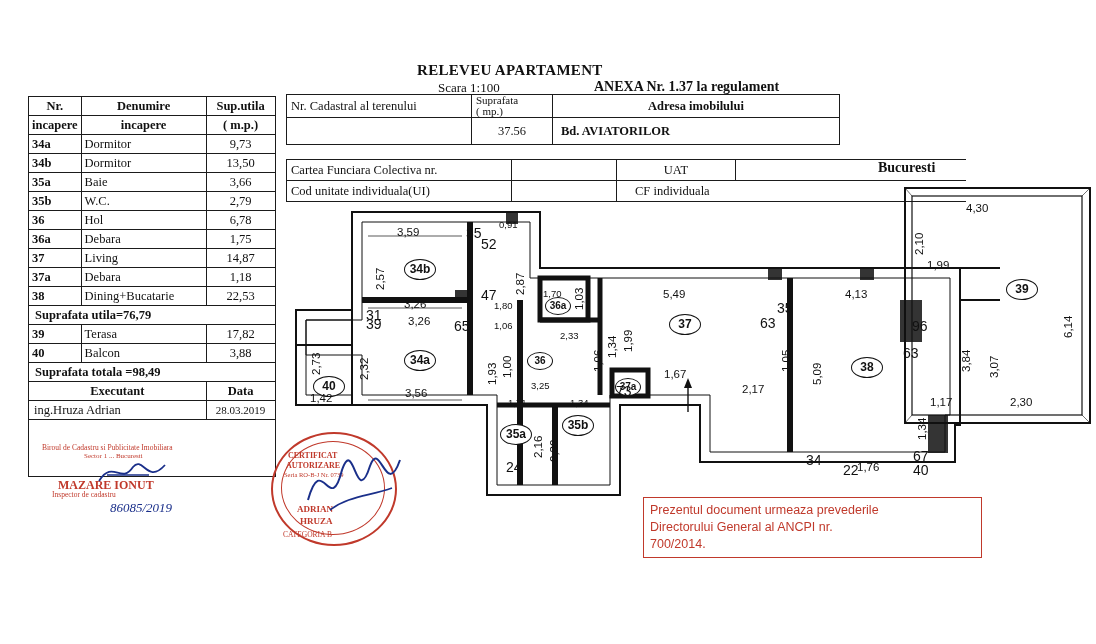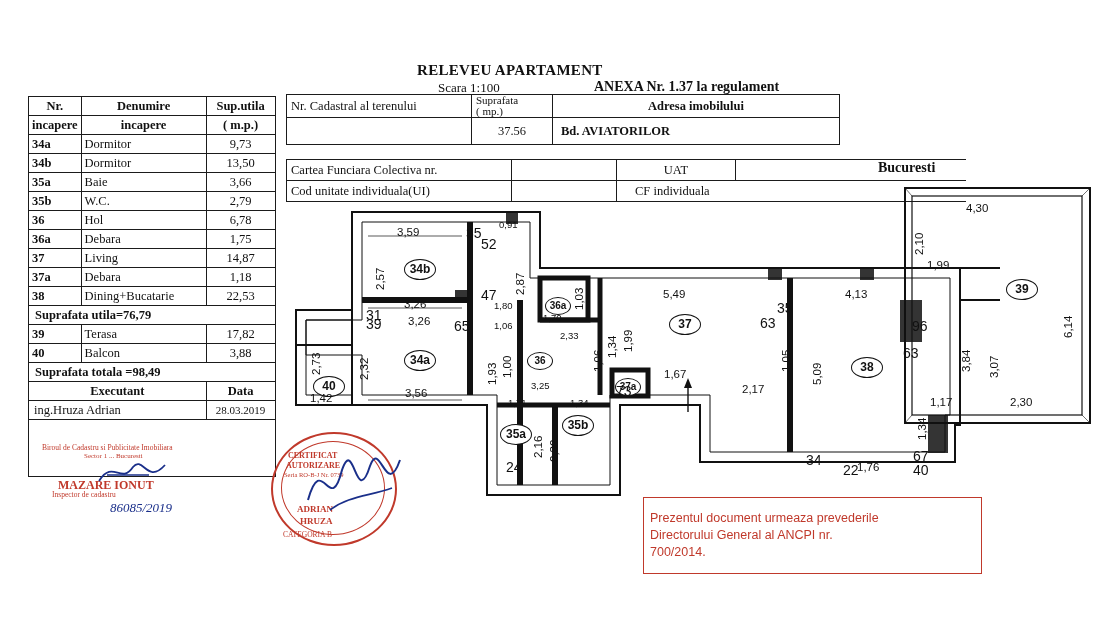--- a/index.html
+++ b/index.html
@@ -123,21 +123,21 @@
   }
 
   
   #note-box {
     position: absolute;
     border: 1.6px solid #c0392b;
     color: #c0392b;
     font-family: "Liberation Sans", sans-serif;
     font-size: 12.5px;
     line-height: 17px;
-    padding: 12px 6px;
+    padding: 4px 6px;
     background: rgba(255,255,255,0.9);
   }
   #note-box div { white-space: nowrap; }
 
   .handwrite {
     position: absolute;
     color: #1a2f8a;
     font-family: "Liberation Serif", serif;
     font-style: italic;
     font-size: 13px;
@@ -376,21 +376,21 @@
   <div class="dim xs" style="left:466px; top:225px;">35</div>
   <div class="dim xs" style="left:481px; top:236px;">52</div>
   <div class="dim sm" style="left:499px; top:219px;">0,91</div>
 
   <div class="dim" style="left:404px; top:298px;">3,26</div>
   <div class="dim" style="left:408px; top:315px;">3,26</div>
   <div class="dim xs" style="left:454px; top:318px;">65</div>
   <div class="dim xs" style="left:481px; top:287px;">47</div>
   <div class="dim sm" style="left:494px; top:300px;">1,80</div>
   <div class="dim sm" style="left:494px; top:320px;">1,06</div>
-  <div class="dim sm" style="left:543px; top:288px;margin-top:24px;">1,70</div>
+  <div class="dim sm" style="left:543px; top:288px;">1,70</div>
   <div class="dim sm" style="left:560px; top:330px;">2,33</div>
 
   <div class="dim" style="left:663px; top:288px;">5,49</div>
   <div class="dim" style="left:845px; top:288px;">4,13</div>
   <div class="dim xs" style="left:777px; top:300px;">35</div>
   <div class="dim xs" style="left:760px; top:315px;">63</div>
   <div class="dim xs" style="left:912px; top:318px;">96</div>
   <div class="dim xs" style="left:903px; top:345px;">63</div>
 
   <div class="dim" style="left:966px; top:202px;">4,30</div>

